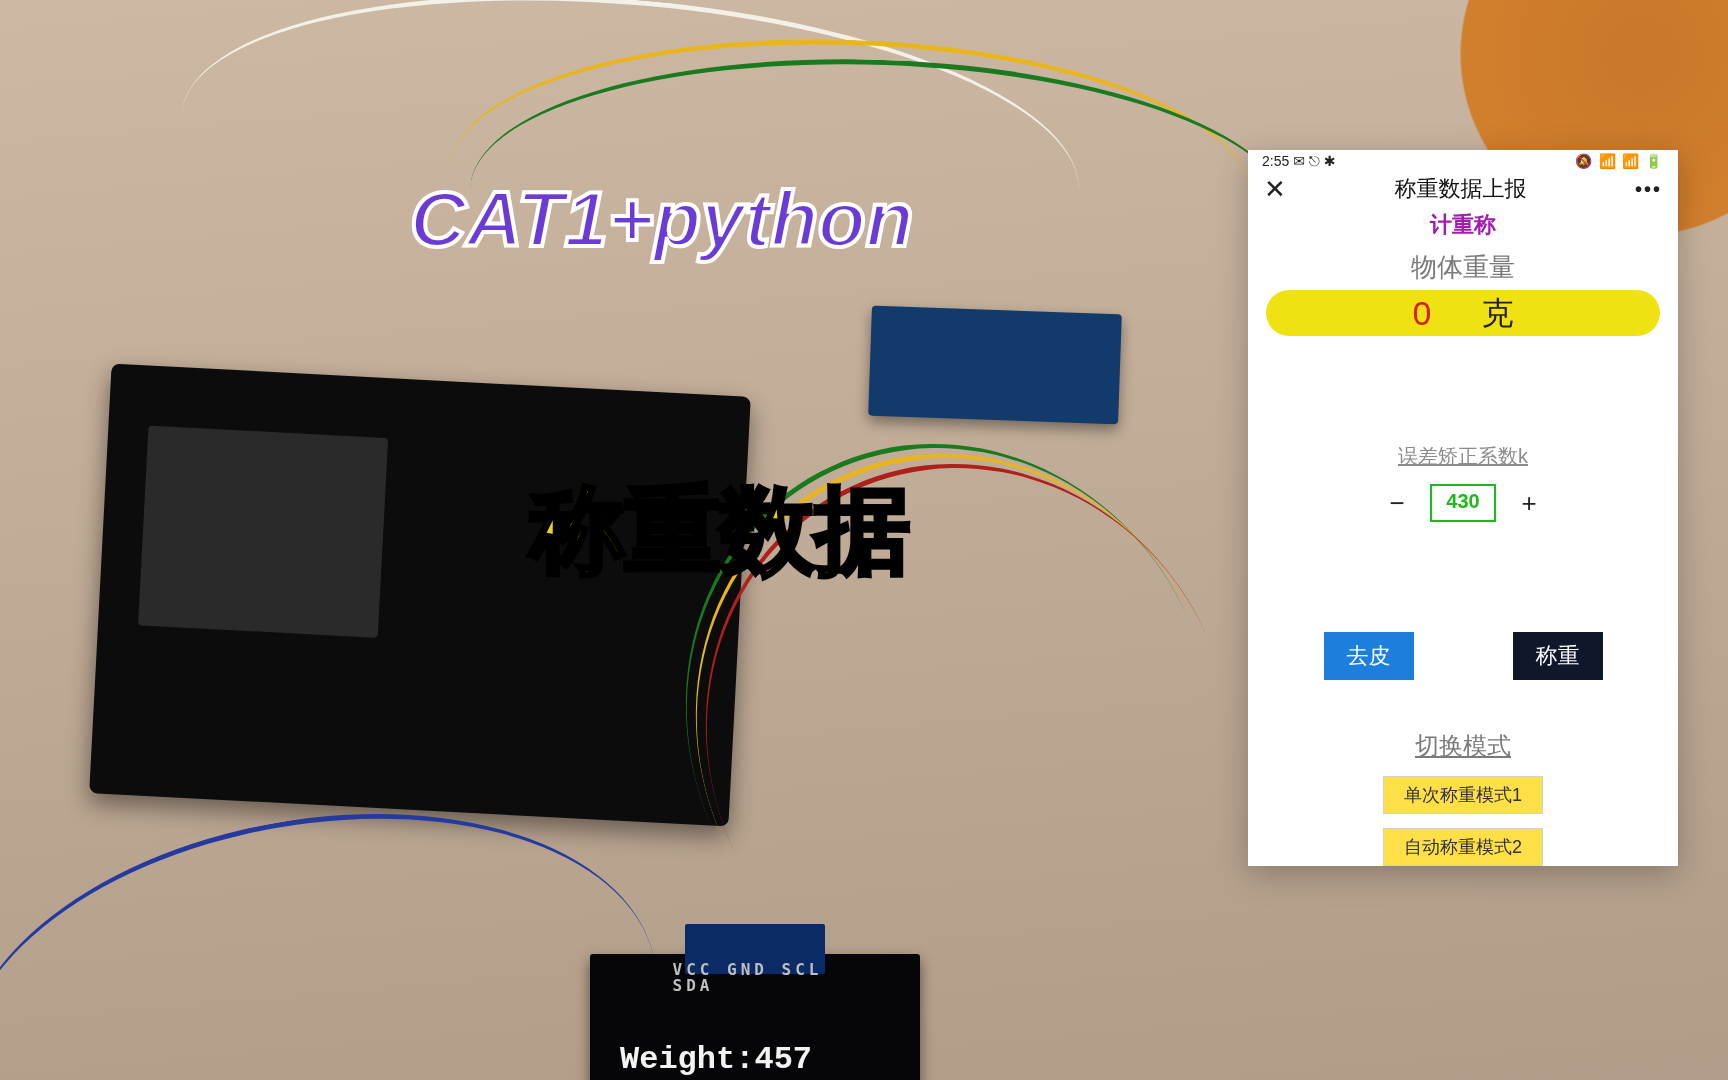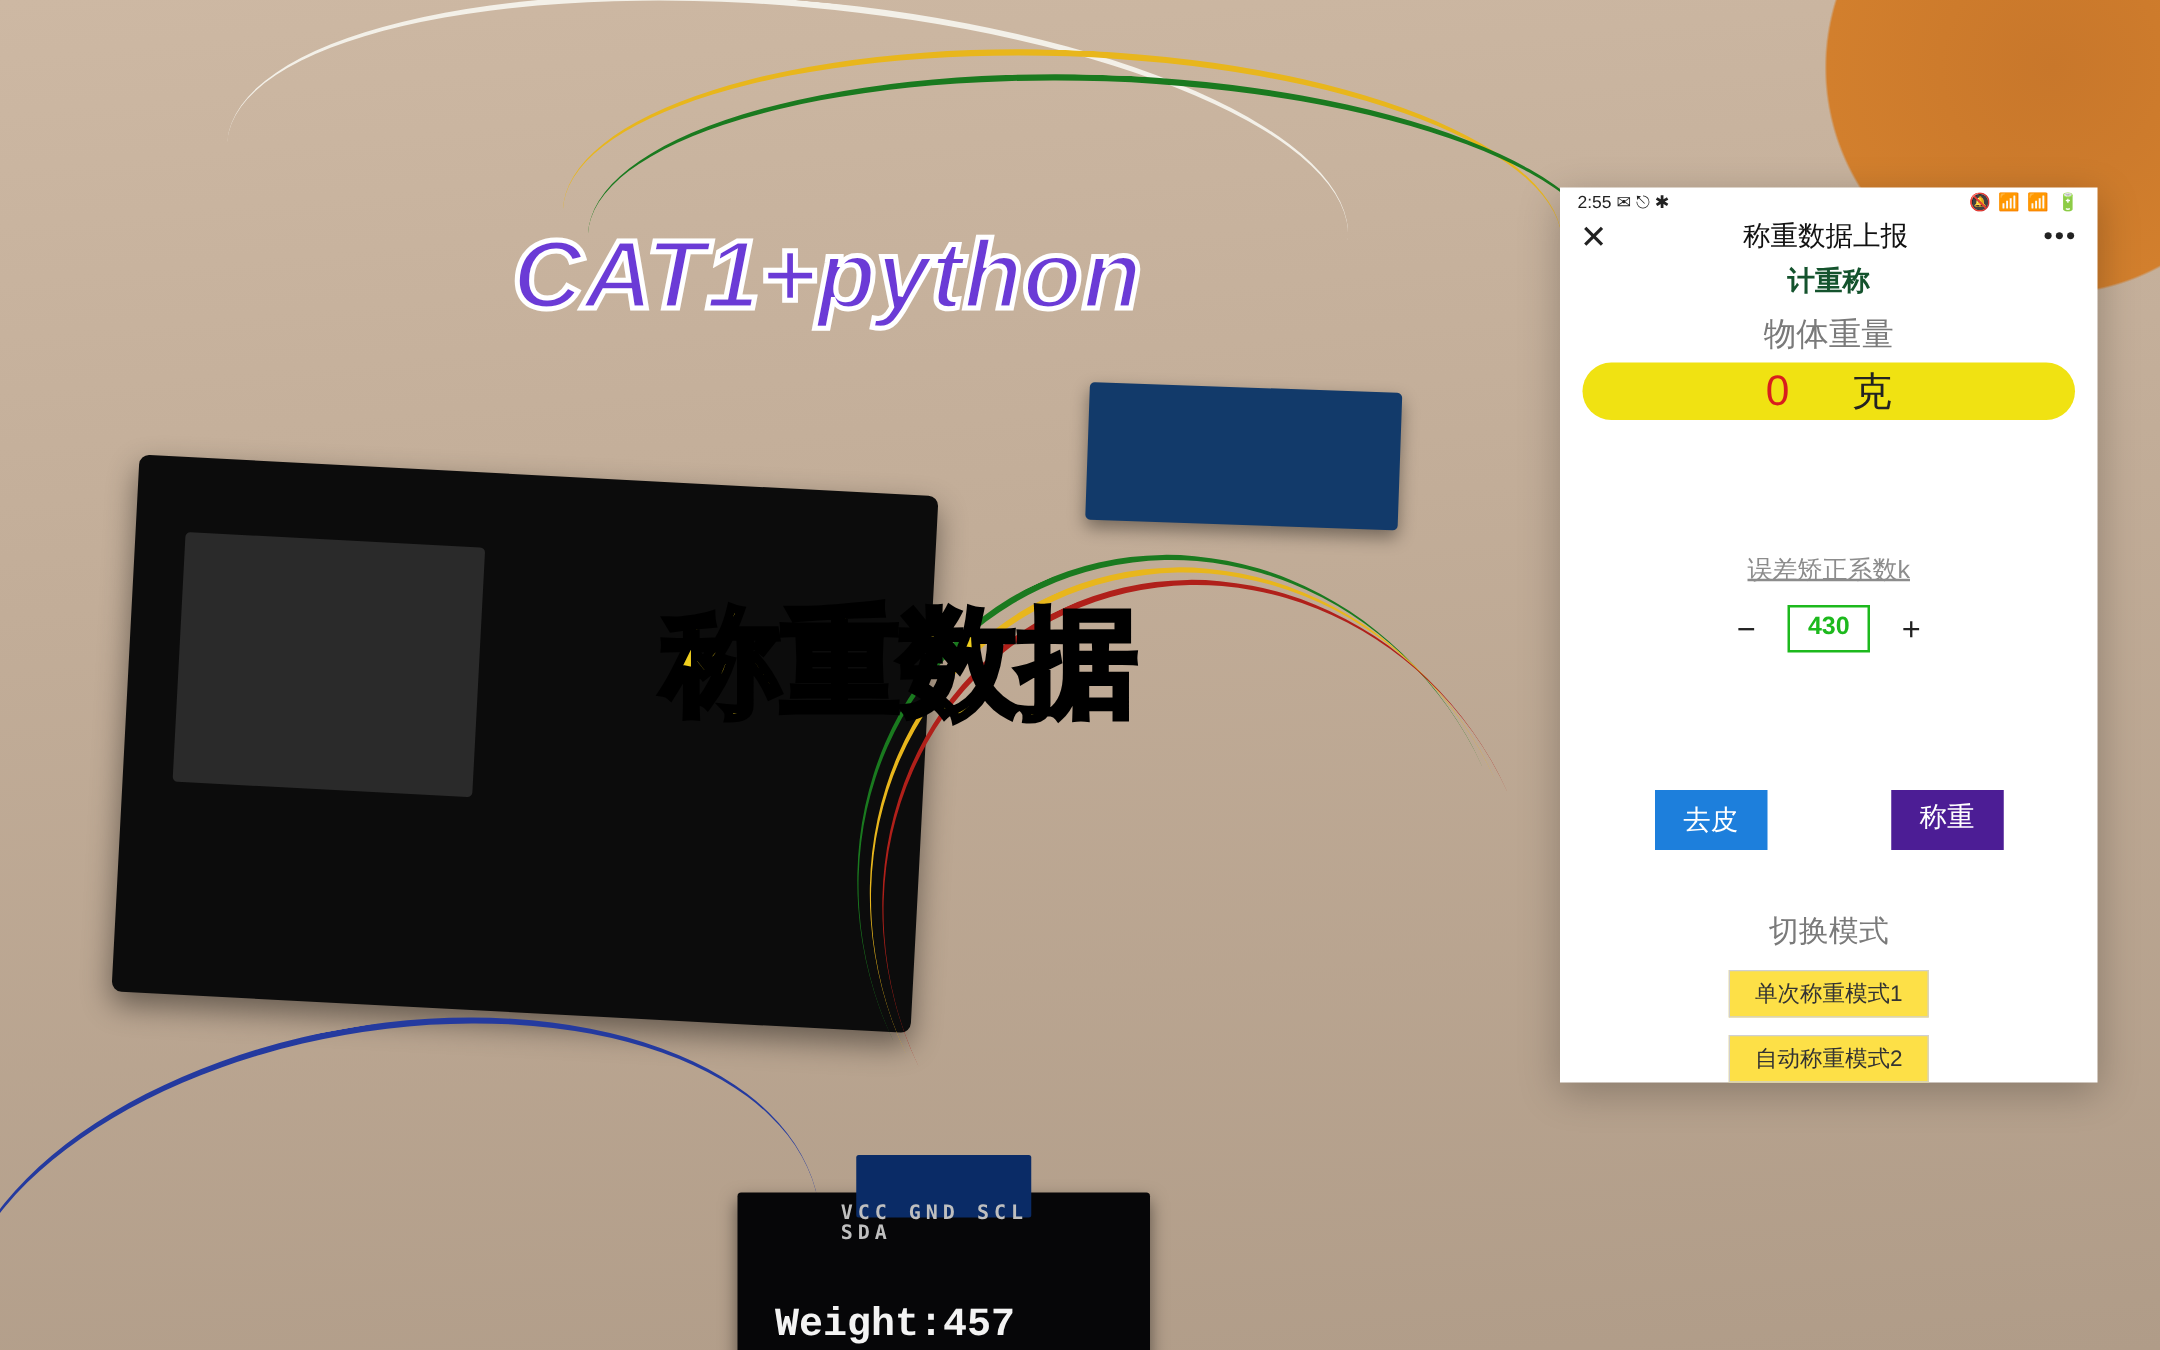--- a/index.html
+++ b/index.html
@@ -29,34 +29,34 @@
   .cap1{position:absolute;left:410px;top:180px;font:italic 800 78px/1 "Comic Sans MS","Segoe Script",sans-serif;color:#6b3bd6;-webkit-text-stroke:4px #fff;}
   .cap2{position:absolute;left:530px;top:480px;font:900 95px/1.07 "Heiti SC","SimHei",sans-serif;color:#f0cf1e;-webkit-text-stroke:4px #000;text-align:left;}
   
   .phone{position:absolute;right:50px;top:150px;width:430px;height:716px;background:#fff;box-shadow:0 8px 30px rgba(0,0,0,.25);display:flex;flex-direction:column;}
   .statusbar{height:32px;display:flex;align-items:center;justify-content:space-between;padding:0 14px;font:500 14px/1 sans-serif;color:#222;}
   .statusbar .r{letter-spacing:1px;color:#555;}
   .titlebar{height:52px;display:flex;align-items:center;justify-content:space-between;padding:0 16px;}
   .titlebar .x{font:400 26px/1 sans-serif;color:#222;}
   .titlebar .t{font:500 22px/1 sans-serif;color:#111;}
   .titlebar .dots{font:700 20px/1 sans-serif;letter-spacing:2px;color:#222;}
-  .subtitle{text-align:center;font:600 22px/1 sans-serif;color:#14532d;padding:8px 0 18px;}
+  .subtitle{text-align:center;font:600 22px/1 sans-serif;color:#a21caf;padding:8px 0 18px;}
   .wlabel{text-align:center;font:400 26px/1 sans-serif;color:#7a7a7a;margin-bottom:10px;}
   .pill{margin:0 18px;height:68px;border-radius:40px;background:#f0e212;display:flex;align-items:center;justify-content:center;gap:50px;}
   .pill .v{font:400 34px/1 sans-serif;color:#d81e1e;}
   .pill .u{font:400 32px/1 sans-serif;color:#222;}
   .klabel{margin-top:110px;text-align:center;font:400 20px/1 sans-serif;color:#8c8c8c;text-decoration:underline;}
   .stepper{margin-top:18px;display:flex;align-items:center;justify-content:center;gap:18px;}
   .stepper .btn{width:30px;height:30px;font:400 26px/26px sans-serif;text-align:center;color:#222;background:none;border:none;cursor:pointer;}
   .stepper .val{width:62px;height:34px;border:2px solid #1db91d;color:#1db91d;font:600 20px/30px sans-serif;text-align:center;}
   .actions{margin-top:110px;display:flex;justify-content:space-around;padding:0 26px;}
   .actbtn{min-width:90px;height:48px;border:none;font:500 22px/1 sans-serif;color:#fff;cursor:pointer;}
   .tare{background:#1d7fdc;}
-  .weigh{background:#4c1d95;font-family:Liberation Mono, monospace;}
-  .modelabel{margin-top:54px;text-align:center;font:400 24px/1 sans-serif;color:#7a7a7a;}
+  .weigh{background:#0f172a;}
+  .modelabel{margin-top:54px;text-align:center;font:400 24px/1 sans-serif;color:#7a7a7a;text-decoration:underline;}
   .modes{margin-top:18px;display:flex;flex-direction:column;align-items:center;gap:14px;}
   .modebtn{width:160px;height:38px;border:1px solid #d0d0d0;background:#fde047;font:400 18px/1 sans-serif;color:#333;cursor:pointer;}
 </style>
 </head>
 <body>
 
 <div class="bg"></div>
 
 <div class="wire w1"></div>
 <div class="wire w2"></div>

